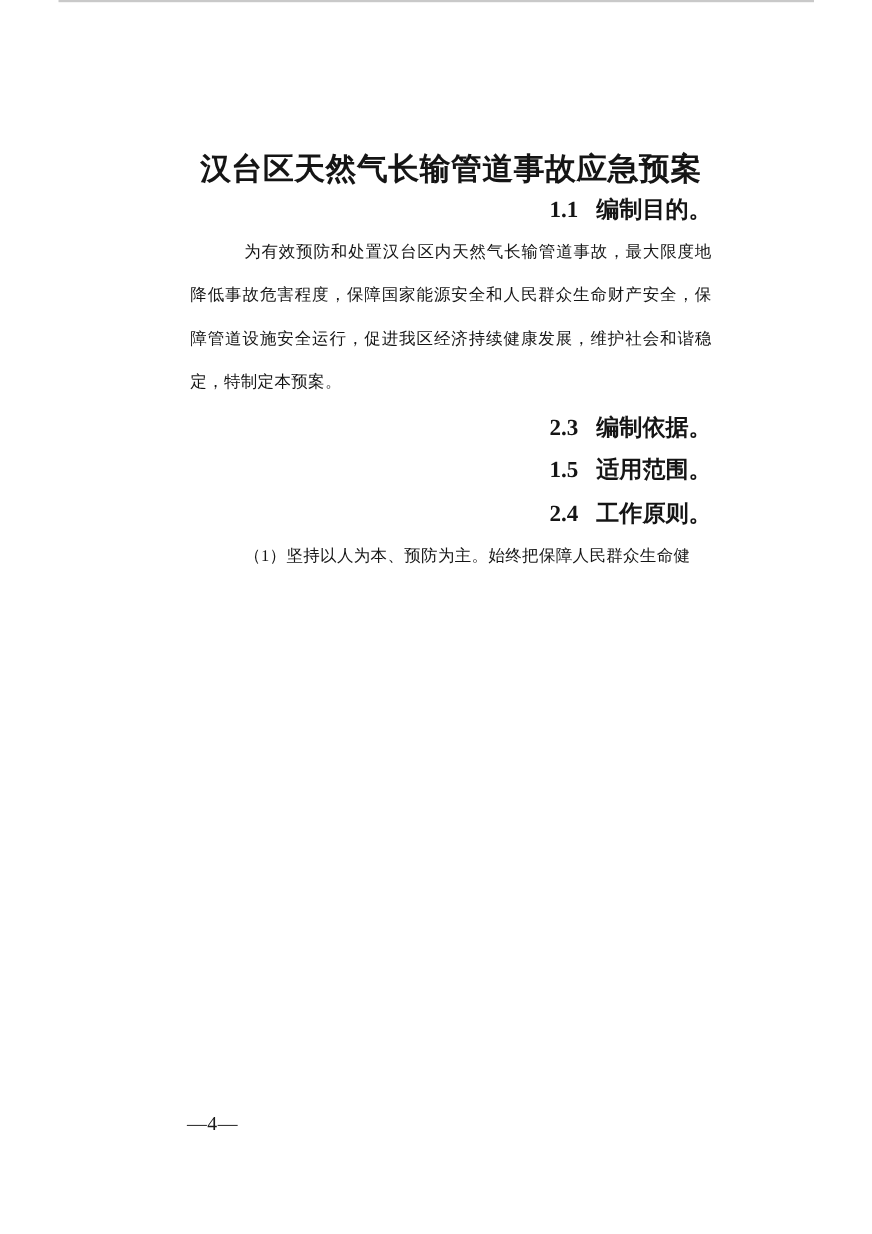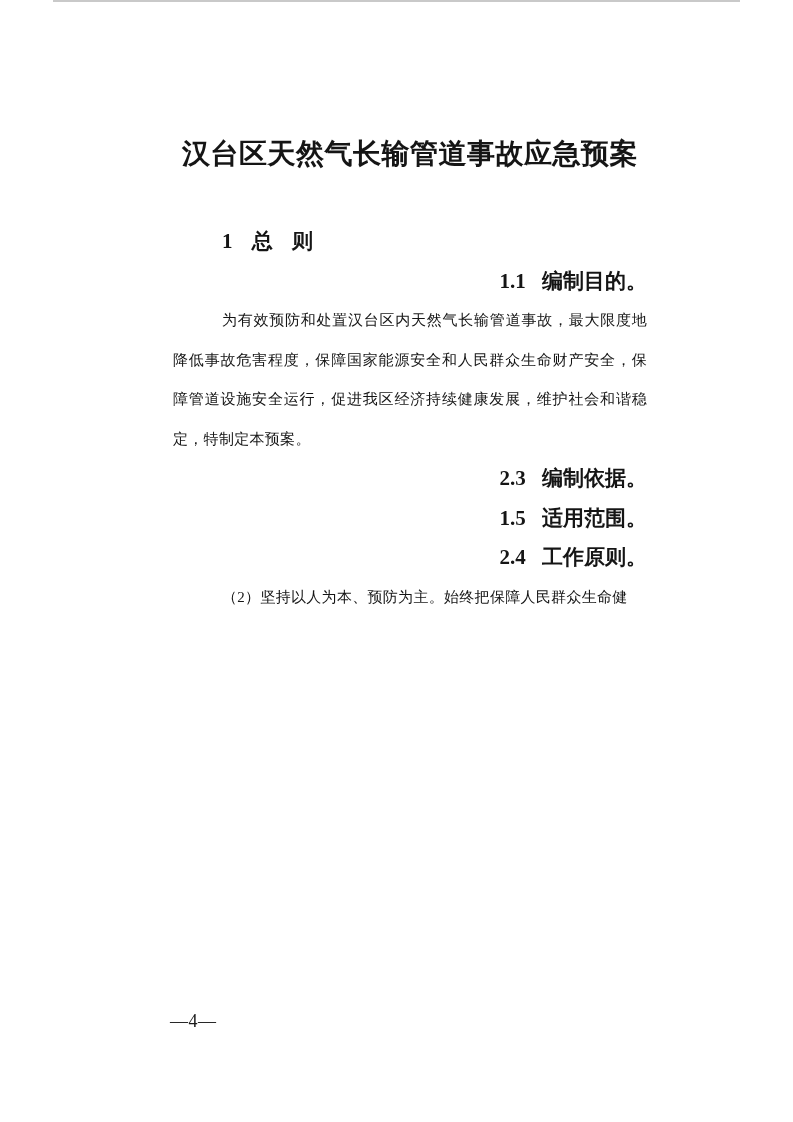--- a/index.html
+++ b/index.html
@@ -75,26 +75,25 @@
   }
 </style>
 </head>
 <body>
 
 <div class="page">
   <div class="page-top-edge"></div>
 
   <h1 class="doc-title">汉台区天然气长输管道事故应急预案</h1>
 
-  <h2 class="chapter-heading">1 总 则</h2>
 
   <h3 class="section-heading">1.1 编制目的。</h3>
   <p class="body-para">为有效预防和处置汉台区内天然气长输管道事故，最大限度地降低事故危害程度，保障国家能源安全和人民群众生命财产安全，保障管道设施安全运行，促进我区经济持续健康发展，维护社会和谐稳定，特制定本预案。</p>
 
   <h3 class="section-heading">2.3 编制依据。</h3>
 
   <h3 class="section-heading">1.5 适用范围。</h3>
 
   <h3 class="section-heading">2.4 工作原则。</h3>
-  <p class="body-para">（2）坚持以人为本、预防为主。始终把保障人民群众生命健</p>
+  <p class="body-para">（1）坚持以人为本、预防为主。始终把保障人民群众生命健</p>
 
   <div class="page-number">—4—</div>
 </div>
 
 </body></html>

